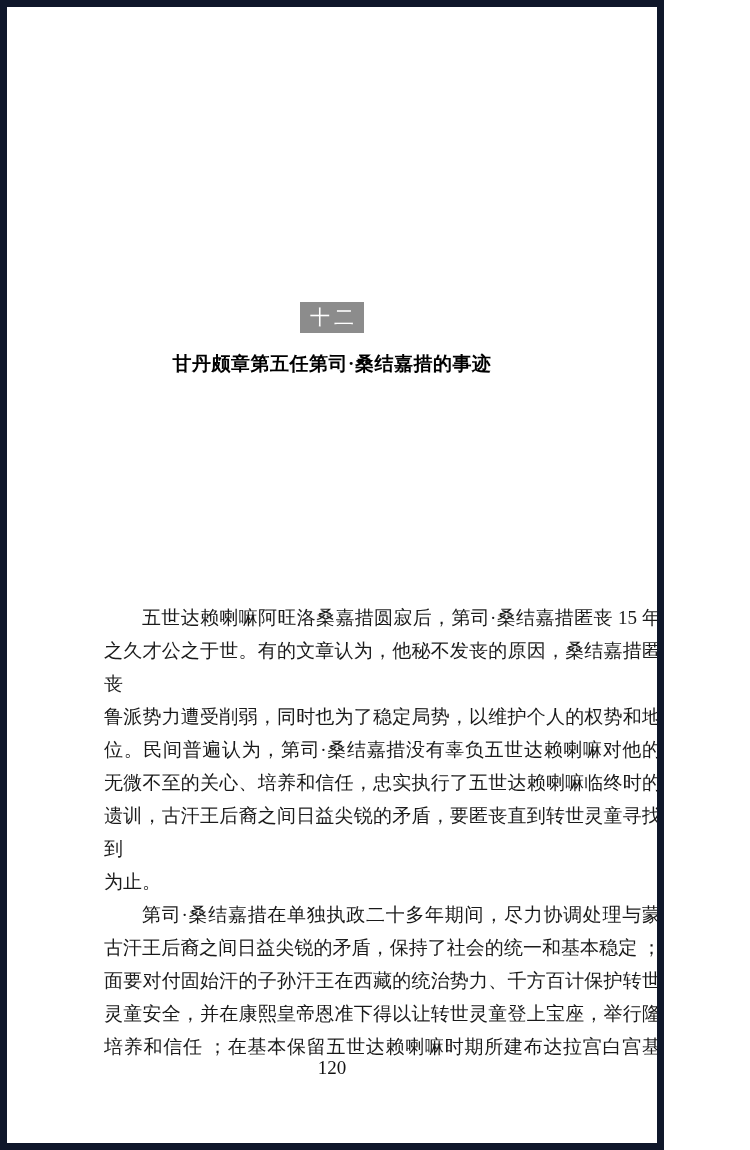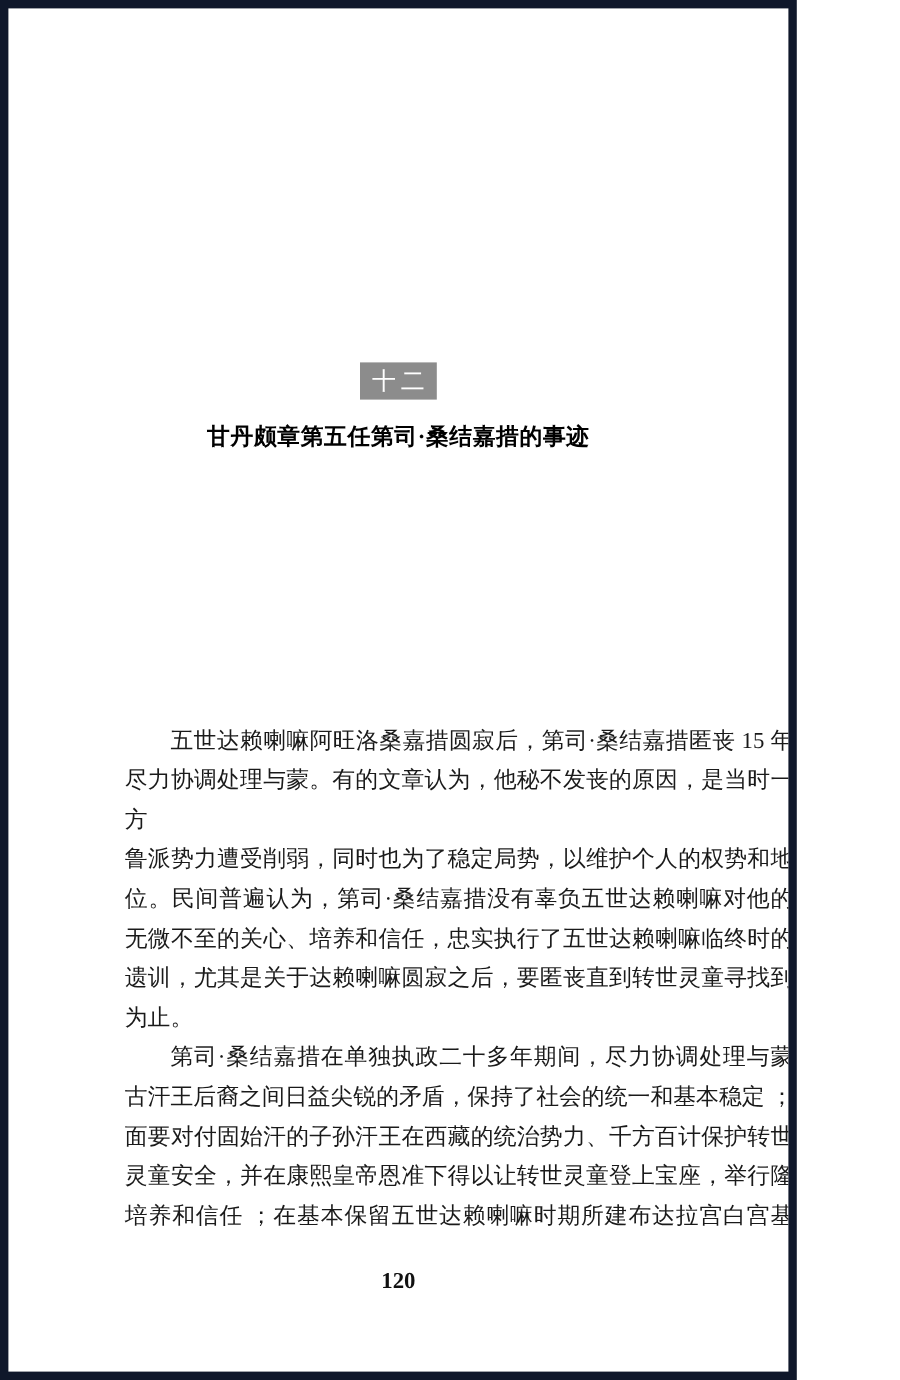--- a/index.html
+++ b/index.html
@@ -52,42 +52,41 @@
   }
   .line.indent { text-indent: 2em; }
   .line.para-end { text-align-last: left; }
   .page-number {
     position: absolute;
     top: 1050px; left: 0;
     width: 100%;
     text-align: center;
     font-size: 19px;
     color: #111111;
-    font-weight: bold;
   }
 </style>
 </head>
 <body>
 
 <div class="page">
 
   <div class="chapter-badge">
     <span>十二</span>
   </div>
 
   <h1 class="chapter-title">甘丹颇章第五任第司·桑结嘉措的事迹</h1>
 
   <div class="body-text">
     <div>
       <div class="line indent">五世达赖喇嘛阿旺洛桑嘉措圆寂后，第司·桑结嘉措匿丧 15 年</div>
-      <div class="line">尽力协调处理与蒙。有的文章认为，他秘不发丧的原因，是当时一方</div>
+      <div class="line">之久才公之于世。有的文章认为，他秘不发丧的原因，桑结嘉措匿丧</div>
       <div class="line">鲁派势力遭受削弱，同时也为了稳定局势，以维护个人的权势和地</div>
       <div class="line">位。民间普遍认为，第司·桑结嘉措没有辜负五世达赖喇嘛对他的</div>
       <div class="line">无微不至的关心、培养和信任，忠实执行了五世达赖喇嘛临终时的</div>
-      <div class="line">遗训，尤其是关于达赖喇嘛圆寂之后，要匿丧直到转世灵童寻找到</div>
+      <div class="line">遗训，古汗王后裔之间日益尖锐的矛盾，要匿丧直到转世灵童寻找到</div>
       <div class="line para-end">为止。</div>
     </div>
     <div>
       <div class="line indent">第司·桑结嘉措在单独执政二十多年期间，尽力协调处理与蒙</div>
       <div class="line">古汗王后裔之间日益尖锐的矛盾，保持了社会的统一和基本稳定 ；</div>
       <div class="line">面要对付固始汗的子孙汗王在西藏的统治势力、千方百计保护转世</div>
       <div class="line">灵童安全，并在康熙皇帝恩准下得以让转世灵童登上宝座，举行隆</div>
       <div class="line">培养和信任 ；在基本保留五世达赖喇嘛时期所建布达拉宫白宫基</div>
     </div>
   </div>

